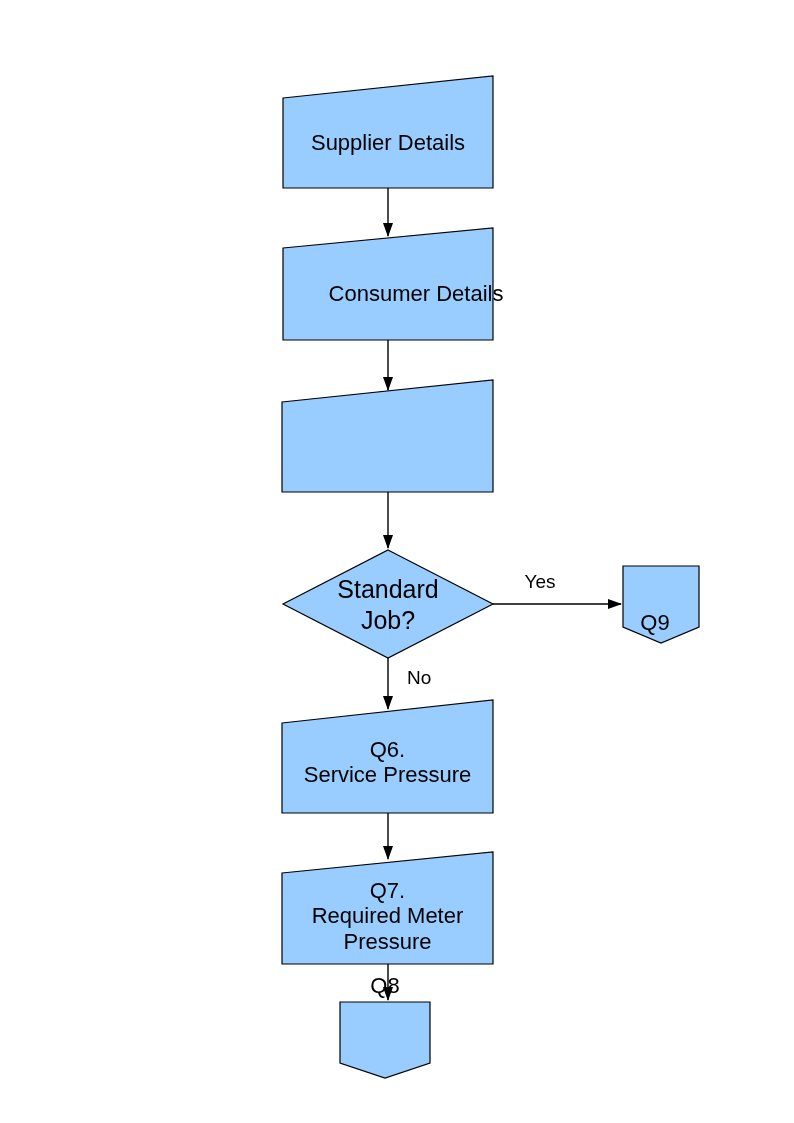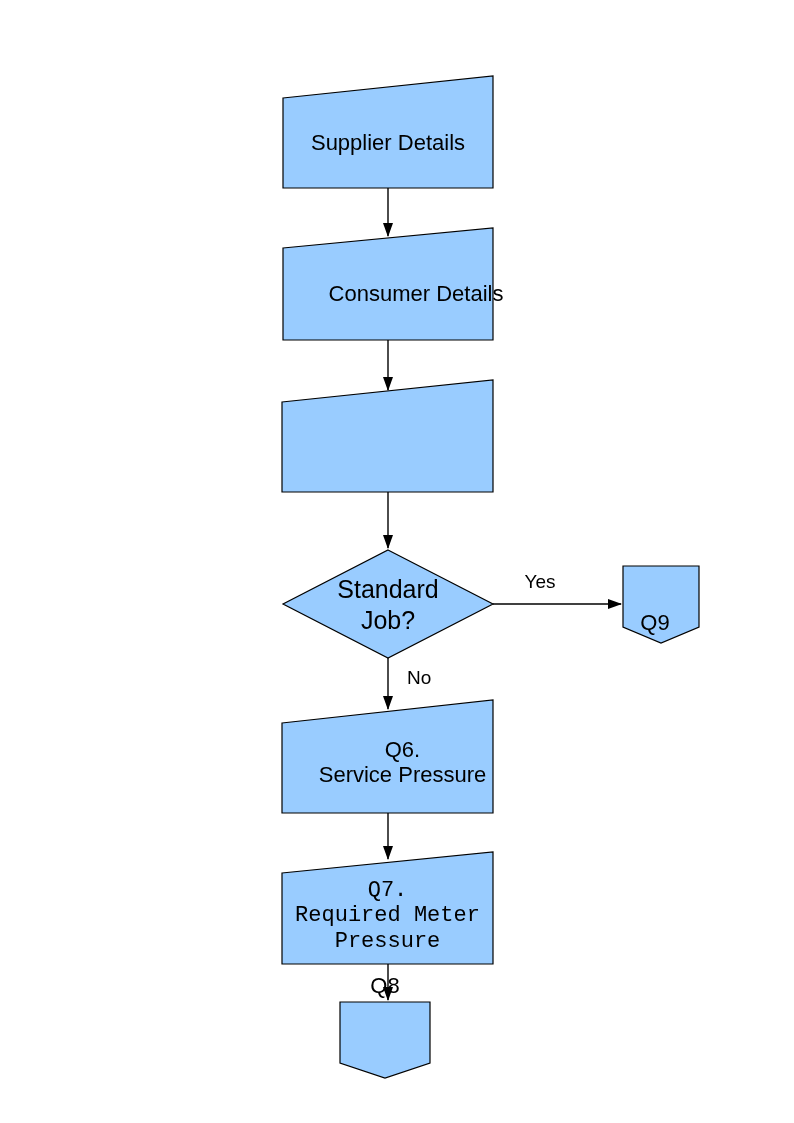--- a/index.html
+++ b/index.html
@@ -95,24 +95,24 @@
   <div class="node-label" style="left:283px; top:98px; width:210px; height:90px;">Supplier Details</div>
 
   <div class="node-label" style="left:283px; top:248px; width:210px; height:92px;margin-left:28px;">Consumer Details</div>
 
 
   <div class="node-label decision-label" style="left:293px; top:560px; width:190px; height:90px;">Standard
 Job?</div>
 
   <div class="node-label" style="left:623px; top:592px; width:64px; height:62px;">Q9</div>
 
-  <div class="node-label" style="left:282px; top:717px; width:211px; height:90px;padding-left:15px;">Q6.
+  <div class="node-label" style="left:282px; top:717px; width:211px; height:90px;">Q6.
 Service Pressure</div>
 
-  <div class="node-label" style="left:282px; top:870px; width:211px; height:92px;font-family:Liberation Mono, monospace;">Q7.
+  <div class="node-label" style="left:282px; top:870px; width:211px; height:92px;">Q7.
 Required Meter
 Pressure</div>
 
   <div class="node-label" style="left:340px; top:954px; width:90px; height:64px;">Q8</div>
 
   <div class="edge-label" style="left:500px; top:568px; width:80px; height:28px;">Yes</div>
 
   <div class="edge-label left-align" style="left:407px; top:664px; width:70px; height:28px;">No</div>
 
 </div>

